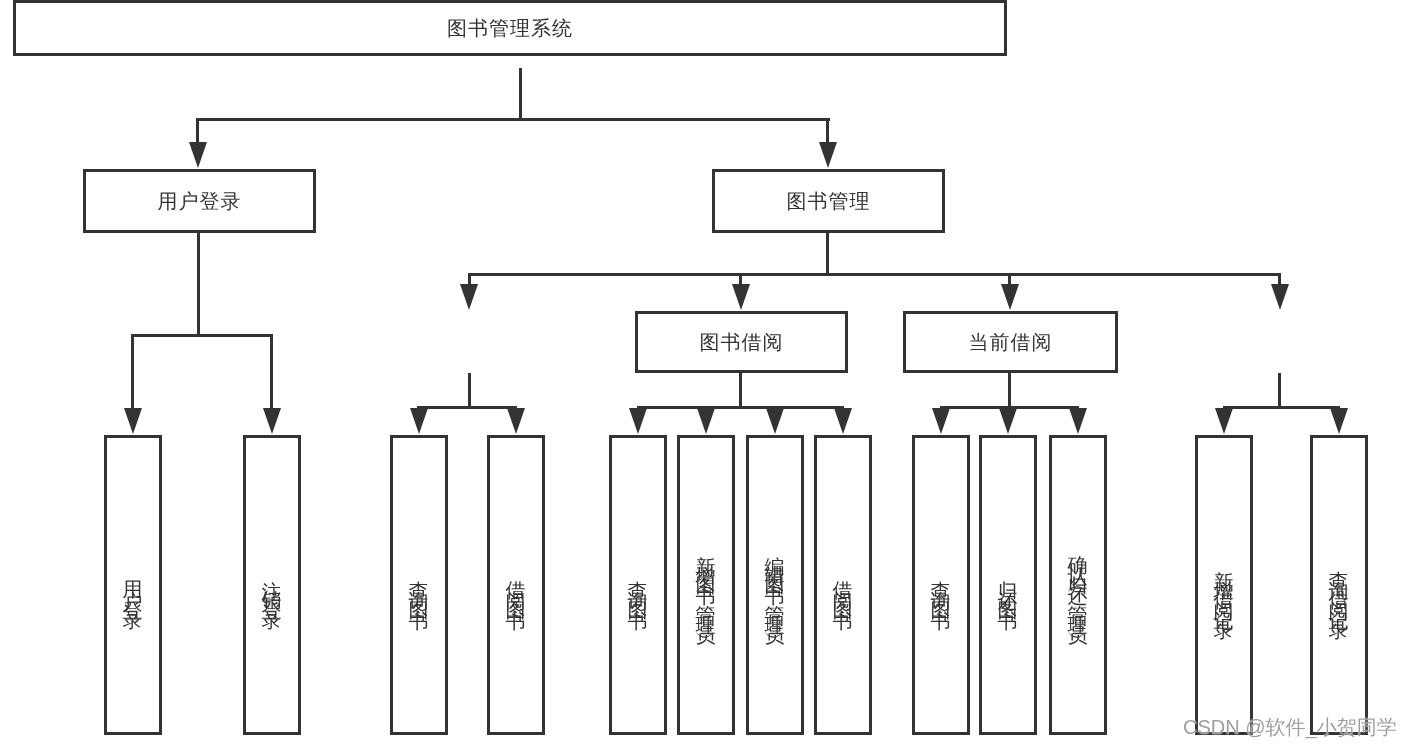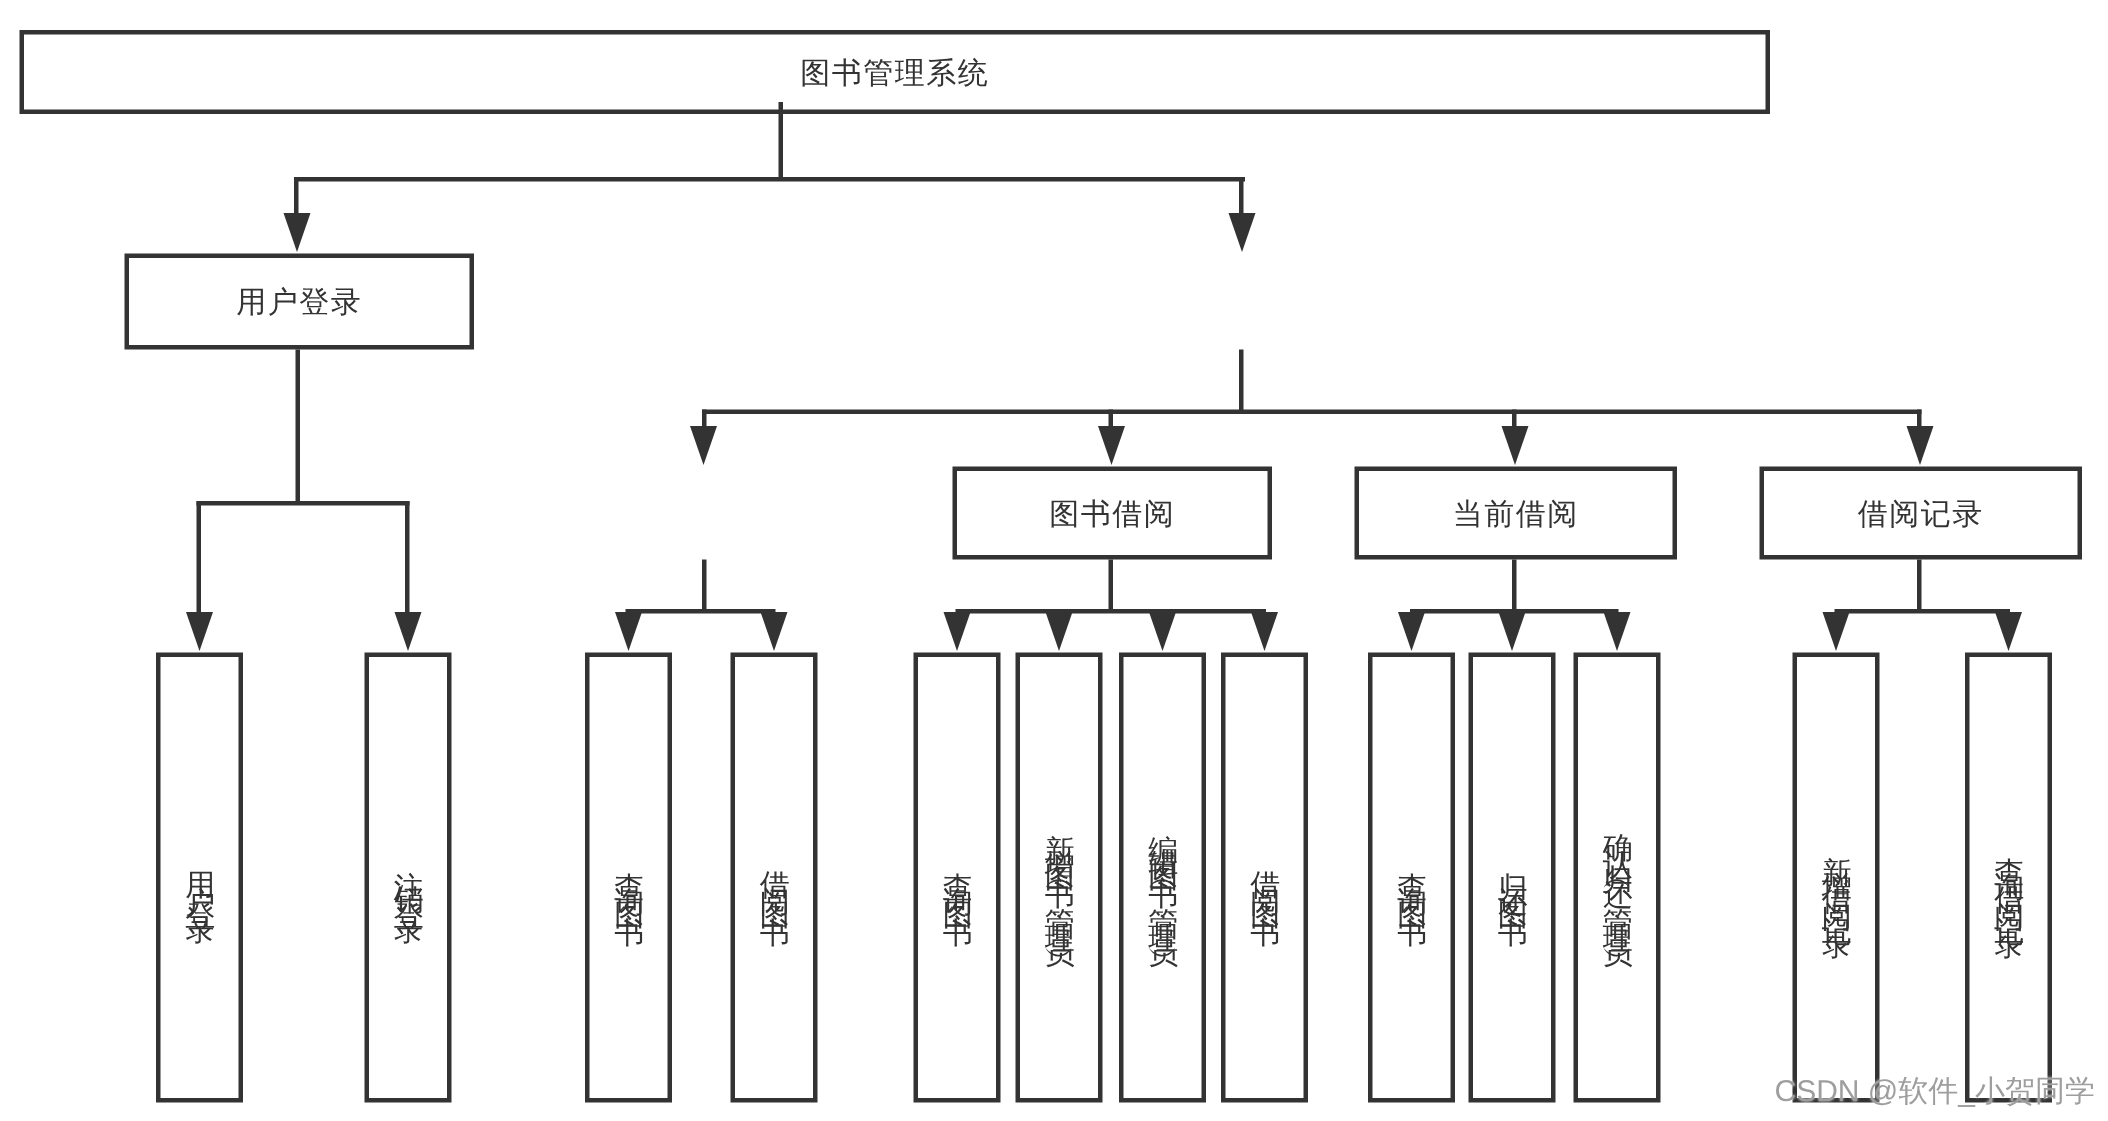--- a/index.html
+++ b/index.html
@@ -54,33 +54,36 @@
     text-shadow:0 0 2px #ffffff;
     z-index:5;
     text-align:center;
   }
 </style>
 </head>
 <body>
 
 <div class="canvas">
 
-  <div class="box h" style="left:13px;top:20px;width:1167px;height:56px">
+  <div class="box h" style="left:13px;top:0;width:994px;height:56px">
     <span>图书管理系统</span>
   </div>
 
   <div class="line" style="left:519px;top:68px;width:3px;height:52px"></div>
   <div class="line" style="left:197px;top:118px;width:633px;height:3px"></div>
   <div class="line" style="left:196px;top:118px;width:3px;height:28px"></div>
   <div class="arrow" style="left:189px;top:142px"></div>
   <div class="line" style="left:826px;top:118px;width:3px;height:28px"></div>
   <div class="arrow" style="left:819px;top:142px"></div>
 
   <div class="box h" style="left:83px;top:169px;width:233px;height:64px">
     <span>用户登录</span>
+  </div>
+  <div class="box h" style="left:712px;top:169px;width:233px;height:64px">
+    <span>图书管理</span>
   </div>
 
   <div class="line" style="left:197px;top:233px;width:3px;height:103px"></div>
   <div class="line" style="left:131px;top:334px;width:142px;height:3px"></div>
   <div class="line" style="left:131px;top:334px;width:3px;height:76px"></div>
   <div class="arrow" style="left:124px;top:408px"></div>
   <div class="line" style="left:270px;top:334px;width:3px;height:76px"></div>
   <div class="arrow" style="left:263px;top:408px"></div>
 
   <div class="line" style="left:826px;top:233px;width:3px;height:42px"></div>
@@ -92,23 +95,20 @@
   <div class="line" style="left:1008px;top:273px;width:3px;height:14px"></div>
   <div class="arrow" style="left:1001px;top:284px"></div>
   <div class="line" style="left:1278px;top:273px;width:3px;height:14px"></div>
   <div class="arrow" style="left:1271px;top:284px"></div>
 
   <div class="box h" style="left:635px;top:311px;width:213px;height:62px">
     <span>图书借阅</span>
   </div>
   <div class="box h" style="left:903px;top:311px;width:215px;height:62px">
     <span>当前借阅</span>
-  </div>
-  <div class="box h" style="left:1173px;top:311px;width:215px;height:62px">
-    <span>借阅记录</span>
   </div>
 
   <div class="line" style="left:468px;top:373px;width:3px;height:35px"></div>
   <div class="line" style="left:417px;top:406px;width:100px;height:3px"></div>
   <div class="arrow" style="left:410px;top:408px"></div>
   <div class="arrow" style="left:507px;top:408px"></div>
 
   <div class="line" style="left:739px;top:373px;width:3px;height:35px"></div>
   <div class="line" style="left:637px;top:406px;width:207px;height:3px"></div>
   <div class="arrow" style="left:629px;top:408px"></div>

